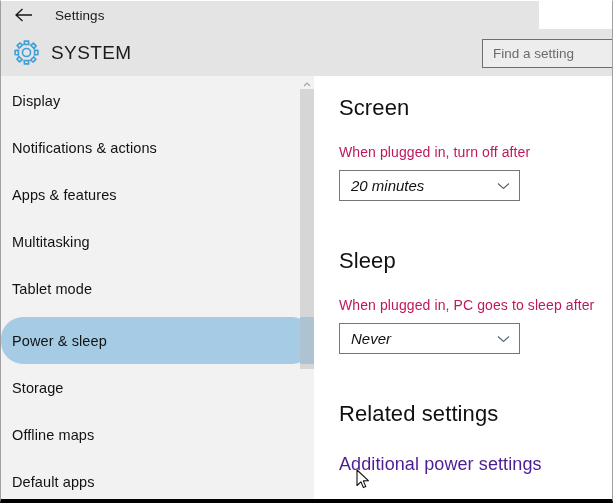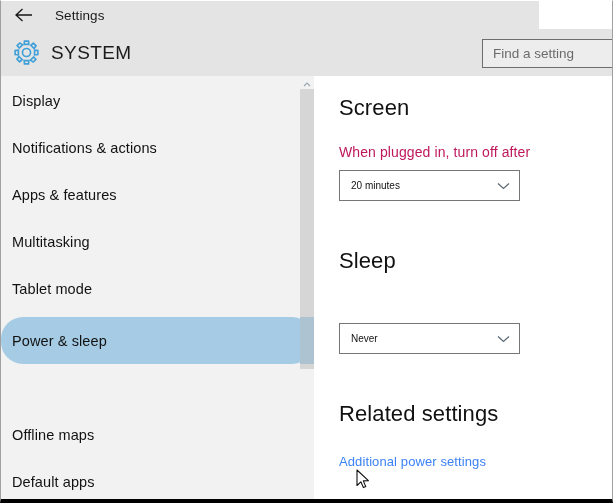--- a/index.html
+++ b/index.html
@@ -181,36 +181,37 @@
     left: 25px;
     width: 181px;
     height: 31px;
     border: 1px solid #767676;
     background: #ffffff;
     display: flex;
     align-items: center;
     cursor: default;
   }
   .combo .val {
-    font-size: 10px;
+    font-size: 15px;
     color: #121212;
     margin-left: 11px;
     flex: 1;
+    font-style: italic;
   }
   .combo .chev {
     width: 32px;
     display: flex;
     align-items: center;
     justify-content: center;
   }
   .link {
     position: absolute;
     left: 25px;
-    font-size: 13px;
-    color: #3b82f6;
+    font-size: 18px;
+    color: #4c1d95;
     letter-spacing: .1px;
     cursor: pointer;
   }
 
   
   #cursor {
     position: absolute;
     left: 355px;
     top: 468px;
     pointer-events: none;
@@ -267,20 +268,23 @@
       </div>
     <div class="nav-item" style="top:95px">
       <span>Apps &amp; features</span>
       </div>
     <div class="nav-item" style="top:189px">
       <span>Tablet mode</span>
       </div>
     <div class="nav-item selected" style="top:241px">
       <span>Power &amp; sleep</span>
       </div>
+    <div class="nav-item" style="top:288px">
+      <span>Storage</span>
+      </div>
     <div class="nav-item" style="top:335px">
       <span>Offline maps</span>
       </div>
     <div class="nav-item" style="top:382px">
       <span>Default apps</span>
       </div>
   </div>
 
   <div id="scrollbar">
     <div id="scroll-up">
@@ -301,20 +305,21 @@
     <div class="combo" style="top:94px">
       <span class="val">20 minutes</span>
       <span class="chev">
         <svg width="13" height="8" viewBox="0 0 13 8">
           <path d="M1 1.5 L6.5 6.5 L12 1.5" fill="none" stroke="#5c6973" stroke-width="1.2"></path>
         </svg>
       </span>
     </div>
 
     <div class="sect-title" style="top:172px">Sleep</div>
+    <div class="sect-label" style="top:221px">When plugged in, PC goes to sleep after</div>
     <div class="combo" style="top:247px">
       <span class="val">Never</span>
       <span class="chev">
         <svg width="13" height="8" viewBox="0 0 13 8">
           <path d="M1 1.5 L6.5 6.5 L12 1.5" fill="none" stroke="#5c6973" stroke-width="1.2"></path>
         </svg>
       </span>
     </div>
 
     <div class="sect-title" style="top:325px">Related settings</div>

